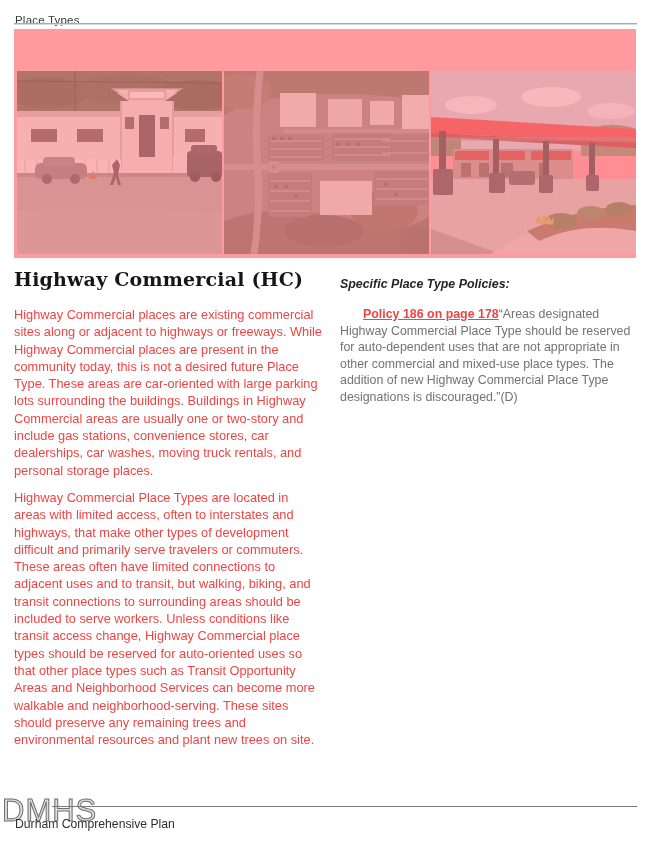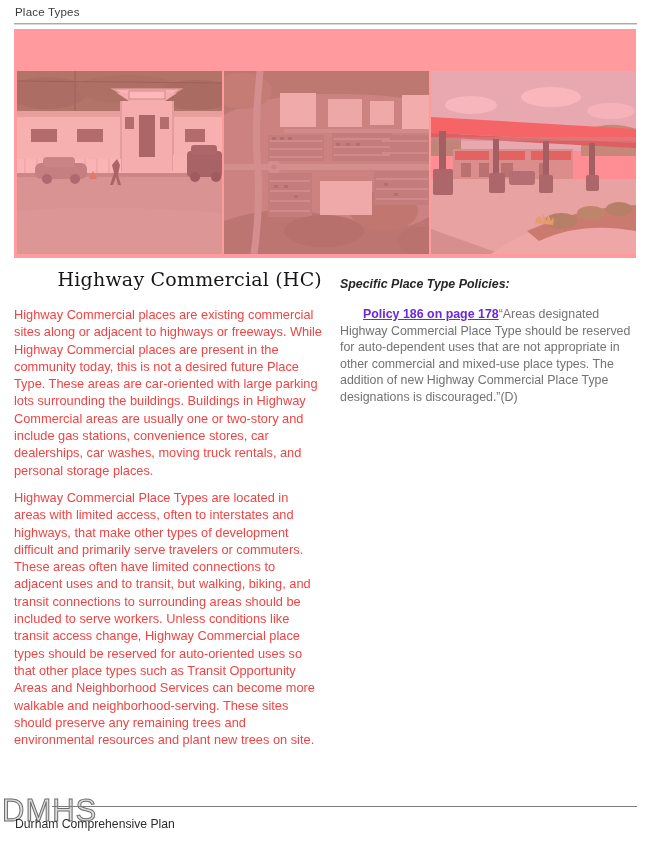--- a/index.html
+++ b/index.html
@@ -6,21 +6,21 @@
   html,body { background:#fff; }
   .page {
     position:relative;
     width:650px; height:849px;
     background:#ffffff;
     font-family:"Liberation Sans", sans-serif;
     overflow:hidden;
   }
   
   .header-title {
-    position:absolute; left:15px; top:6px;
+    position:absolute; left:15px; top:14px;
     font-size:11.5px; color:#3a3a3a; letter-spacing:0.2px;
   }
   .header-rule {
     position:absolute; left:14px; top:23px; width:623px; height:2px;
     background:#aaaaaa; border-bottom:1px solid #d8d8d8;
   }
   
   .banner {
     position:absolute; left:14px; top:29px; width:622px; height:229px;
     background:#ff9a9e;
@@ -31,35 +31,35 @@
   .photo svg { display:block; width:100%; height:100%; }
   .photo::after {
     content:""; position:absolute; inset:0;
     background:rgba(255,132,140,0.55);
     pointer-events:none;
   }
   
   .left-col { position:absolute; left:14px; top:268px; width:308px; }
   .left-col h1 {
     font-family:"DejaVu Serif", serif;
-    font-size:19px; font-weight:400; color:#161616;
-    letter-spacing:0.2px; margin-bottom:16px;text-align:right;
+    font-size:19px; font-weight:700; color:#161616;
+    letter-spacing:0.2px; margin-bottom:16px;
   }
   .left-col p {
     font-size:12.8px; line-height:17.3px; color:#ef4444;
     margin-bottom:10px;
   }
   .right-col { position:absolute; left:340px; top:277px; width:300px; }
   .policies-heading {
     font-size:12.4px; font-weight:700; font-style:italic; color:#262626;
     margin-bottom:15px;
   }
   .policy { font-size:12.4px; line-height:16.6px; }
   .policy-link {
-    font-weight:700; color:#6d28d9; text-decoration:underline;
+    font-weight:700; color:#ef4444; text-decoration:underline;
     font-style:normal; cursor:pointer;padding-left:23px;
   }
   .policy-quote { color:#737373; }
   
   .footer-logo {
     position:absolute; left:2px; top:795px;
     font-size:31px; font-weight:200; letter-spacing:1px;
     color:rgba(120,120,120,0.25);
     -webkit-text-stroke:1px #6e6e6e;
     line-height:1;

